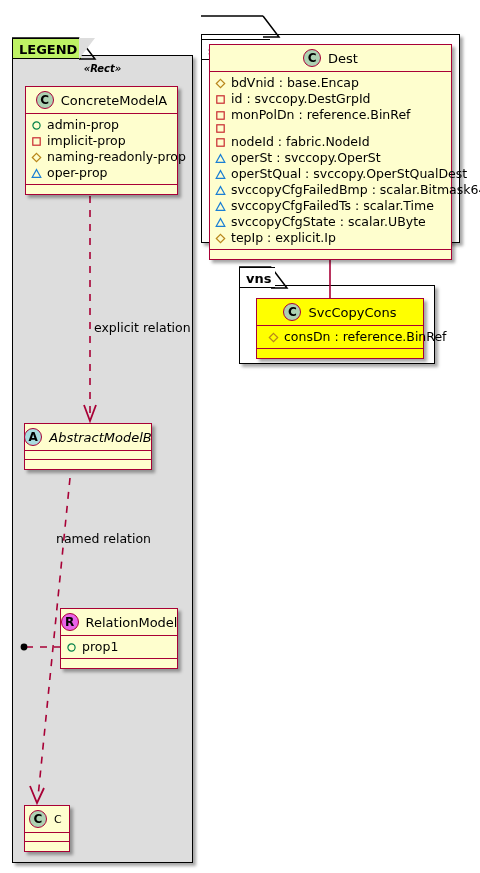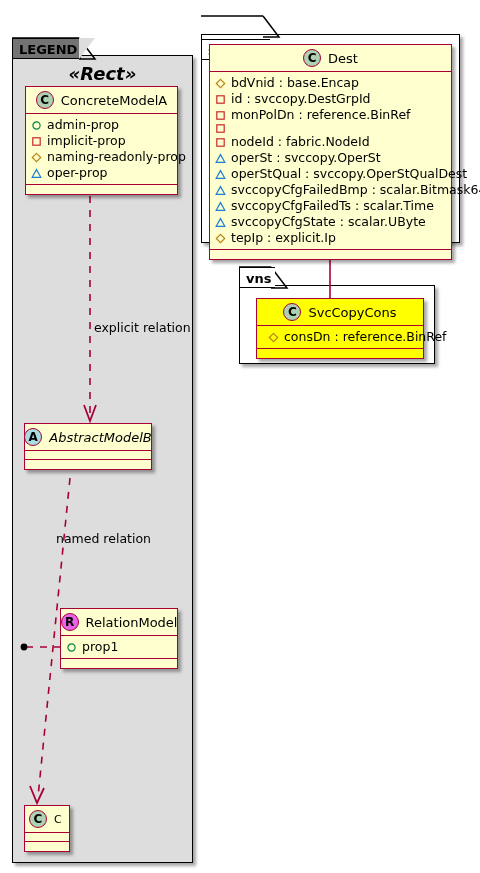--- a/index.html
+++ b/index.html
@@ -23,21 +23,21 @@
     position: absolute;
     box-sizing: border-box;
     border: 1.5px solid #000000;
     background: #DDDDDD;
     box-shadow: 3px 3px 3px rgba(0,0,0,0.35);
   }
   .pkg.white { background: #FFFFFF; }
   .pkg-tab {
     position: absolute;
     box-sizing: border-box;
-    background: #737373;
+    background: #bef264;
     border-left: 1.5px solid #000000;
     border-top: 1.5px solid #000000;
     border-bottom: 1.5px solid #000000;
     font-weight: bold;
     font-size: 13px;
     color: #000000;
     line-height: 1;
     padding: 4px 4px 3px 6px;
     white-space: nowrap;
     z-index: 3;
@@ -102,21 +102,21 @@
     align-items: center;
     gap: 5px;
     font-size: 12.5px;
     color: #000000;
     line-height: 16px;
     white-space: nowrap;
   }
   .mark { flex: 0 0 auto; width: 11px; height: 11px; display:block; }
   .stereo {
     position: absolute;
-    font-size: 18px;
+    font-size: 10px;
     font-style: italic;
     font-weight: bold;
     color: #000000;
     text-align: center;
     white-space: nowrap;
     z-index: 2;
   }
   .edge-label {
     position: absolute;
     font-size: 12.5px;

